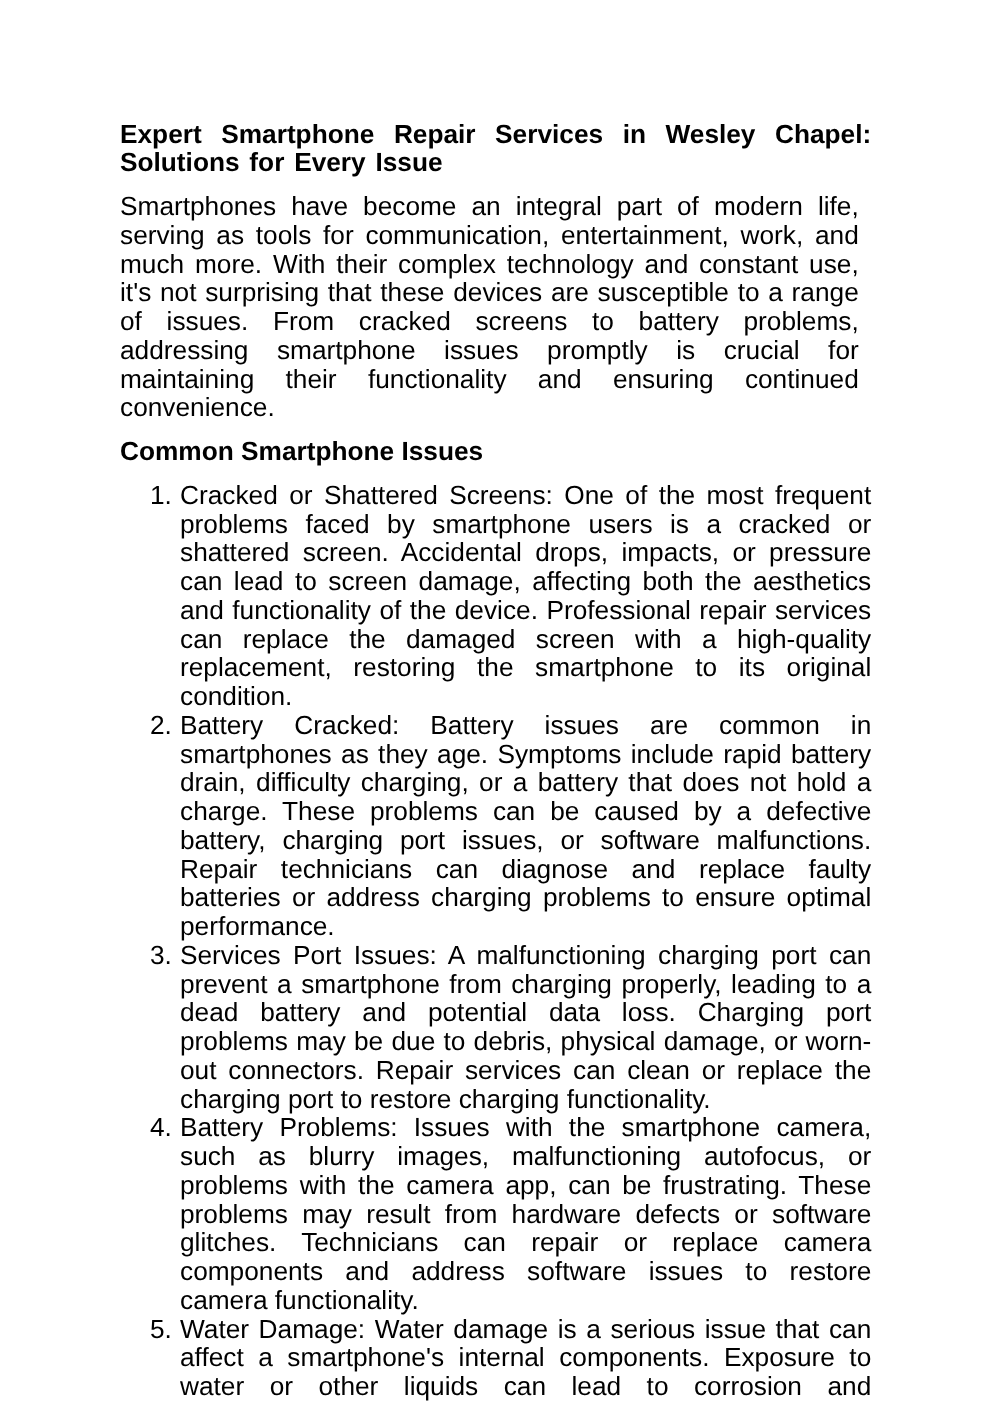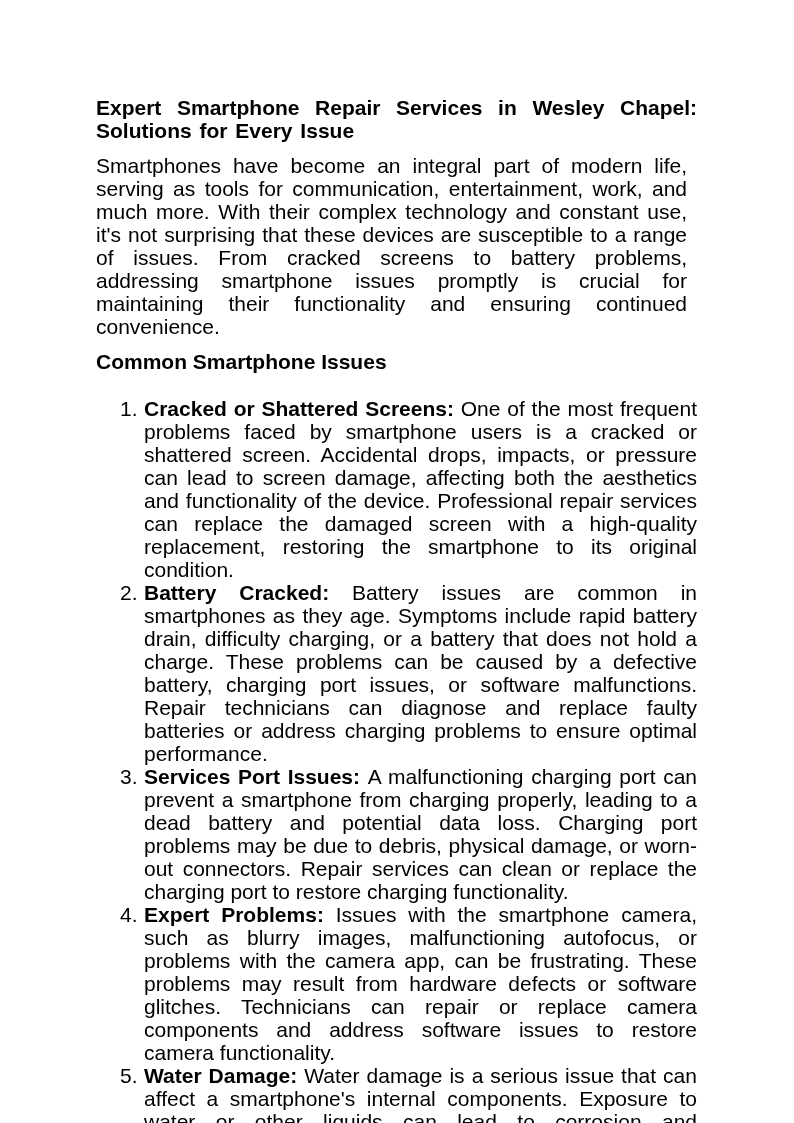--- a/index.html
+++ b/index.html
@@ -28,40 +28,40 @@
       text-align: justify;
       margin: 0 0 12px 0;
       word-spacing: 2px;
     }
     p.body {
       margin: 0 10px 12px 0;
       text-align: justify;
     }
     .h2 {
       font-weight: bold;
-      margin: 0 0 24px 0;
+      margin: 0 0 12px 0;
     }
     ol.issues {
       list-style: none;
       margin: 0;
       padding: 0;
     }
     ol.issues li {
       position: relative;
       padding-left: 48px;
       text-align: justify;
       margin: 0;
     }
     ol.issues li .num {
       position: absolute;
       left: 24px;
       top: 0;
     }
     ol.issues li .lead {
-      font-weight: bold;
+      font-weight: normal;
     }
   </style>
 </head>
 <body>
 
 <div class="page">
   <div class="title">Expert Smartphone Repair Services in Wesley Chapel: Solutions for Every Issue</div>
 
   <p class="body">Smartphones have become an integral part of modern life, serving as tools for communication, entertainment, work, and much more. With their complex technology and constant use, it's not surprising that these devices are susceptible to a range of issues. From cracked screens to battery problems, addressing smartphone issues promptly is crucial for maintaining their functionality and ensuring continued convenience.</p>
 
@@ -79,21 +79,21 @@
       <span class="lead">Battery Cracked: </span>
       <span>Battery issues are common in smartphones as they age. Symptoms include rapid battery drain, difficulty charging, or a battery that does not hold a charge. These problems can be caused by a defective battery, charging port issues, or software malfunctions. Repair technicians can diagnose and replace faulty batteries or address charging problems to ensure optimal performance.</span>
     </li>
     <li>
       <span class="num">3.</span>
       <span class="lead">Services Port Issues: </span>
       <span>A malfunctioning charging port can prevent a smartphone from charging properly, leading to a dead battery and potential data loss. Charging port problems may be due to debris, physical damage, or worn-out connectors. Repair services can clean or replace the charging port to restore charging functionality.</span>
     </li>
     <li>
       <span class="num">4.</span>
-      <span class="lead">Expert Problems: </span>
+      <span class="lead">Battery Problems: </span>
       <span>Issues with the smartphone camera, such as blurry images, malfunctioning autofocus, or problems with the camera app, can be frustrating. These problems may result from hardware defects or software glitches. Technicians can repair or replace camera components and address software issues to restore camera functionality.</span>
     </li>
     <li>
       <span class="num">5.</span>
       <span class="lead">Water Damage: </span>
       <span>Water damage is a serious issue that can affect a smartphone's internal components. Exposure to water or other liquids can lead to corrosion and malfunction. Professional repair services can</span>
     </li>
   </ol>
 </div>
 

